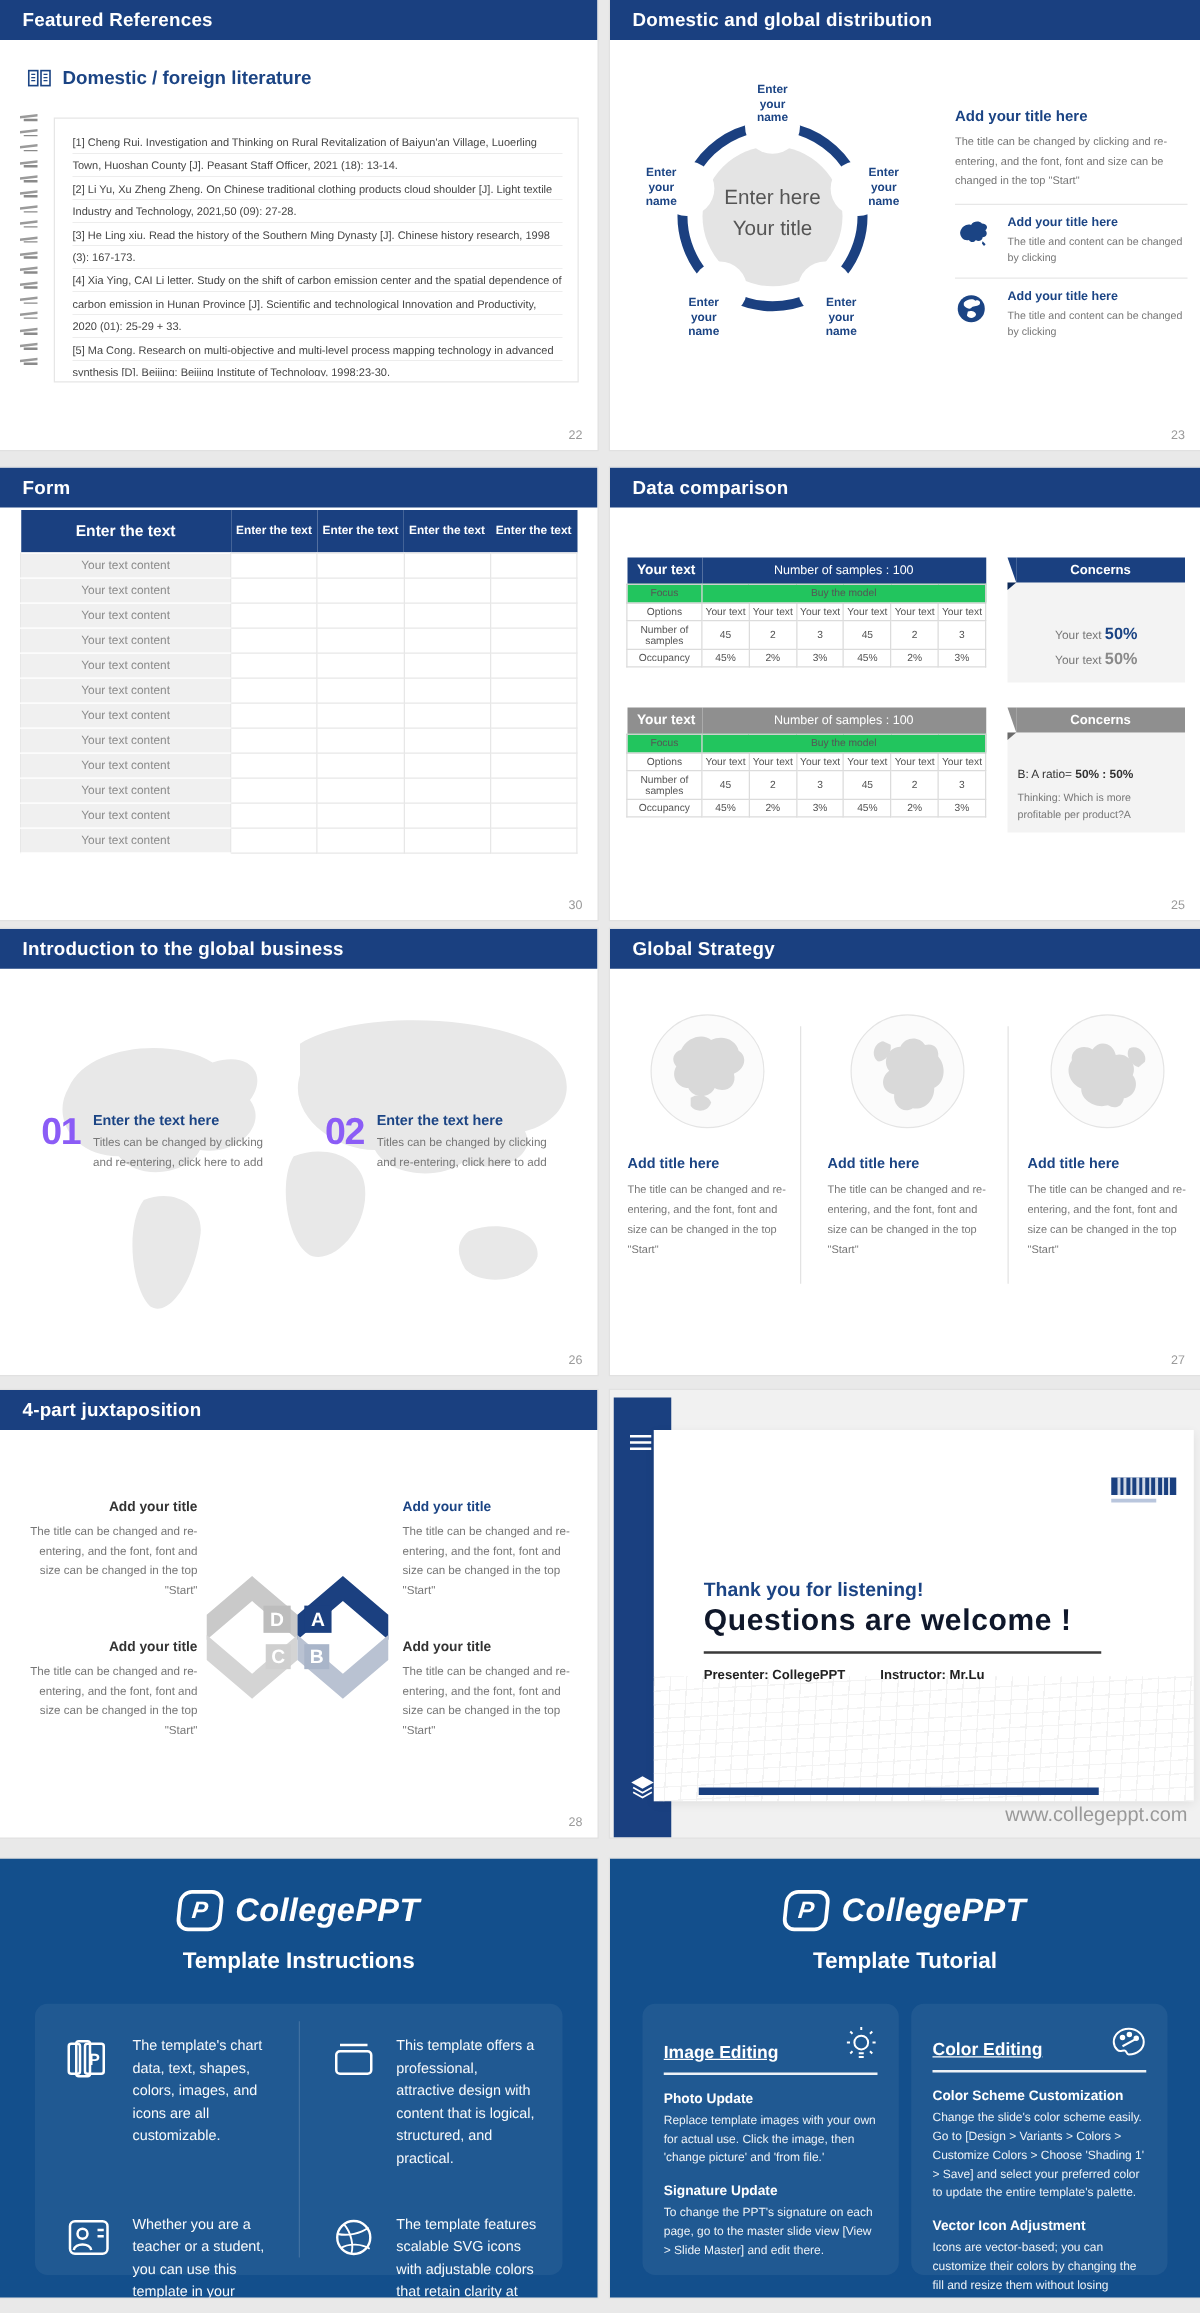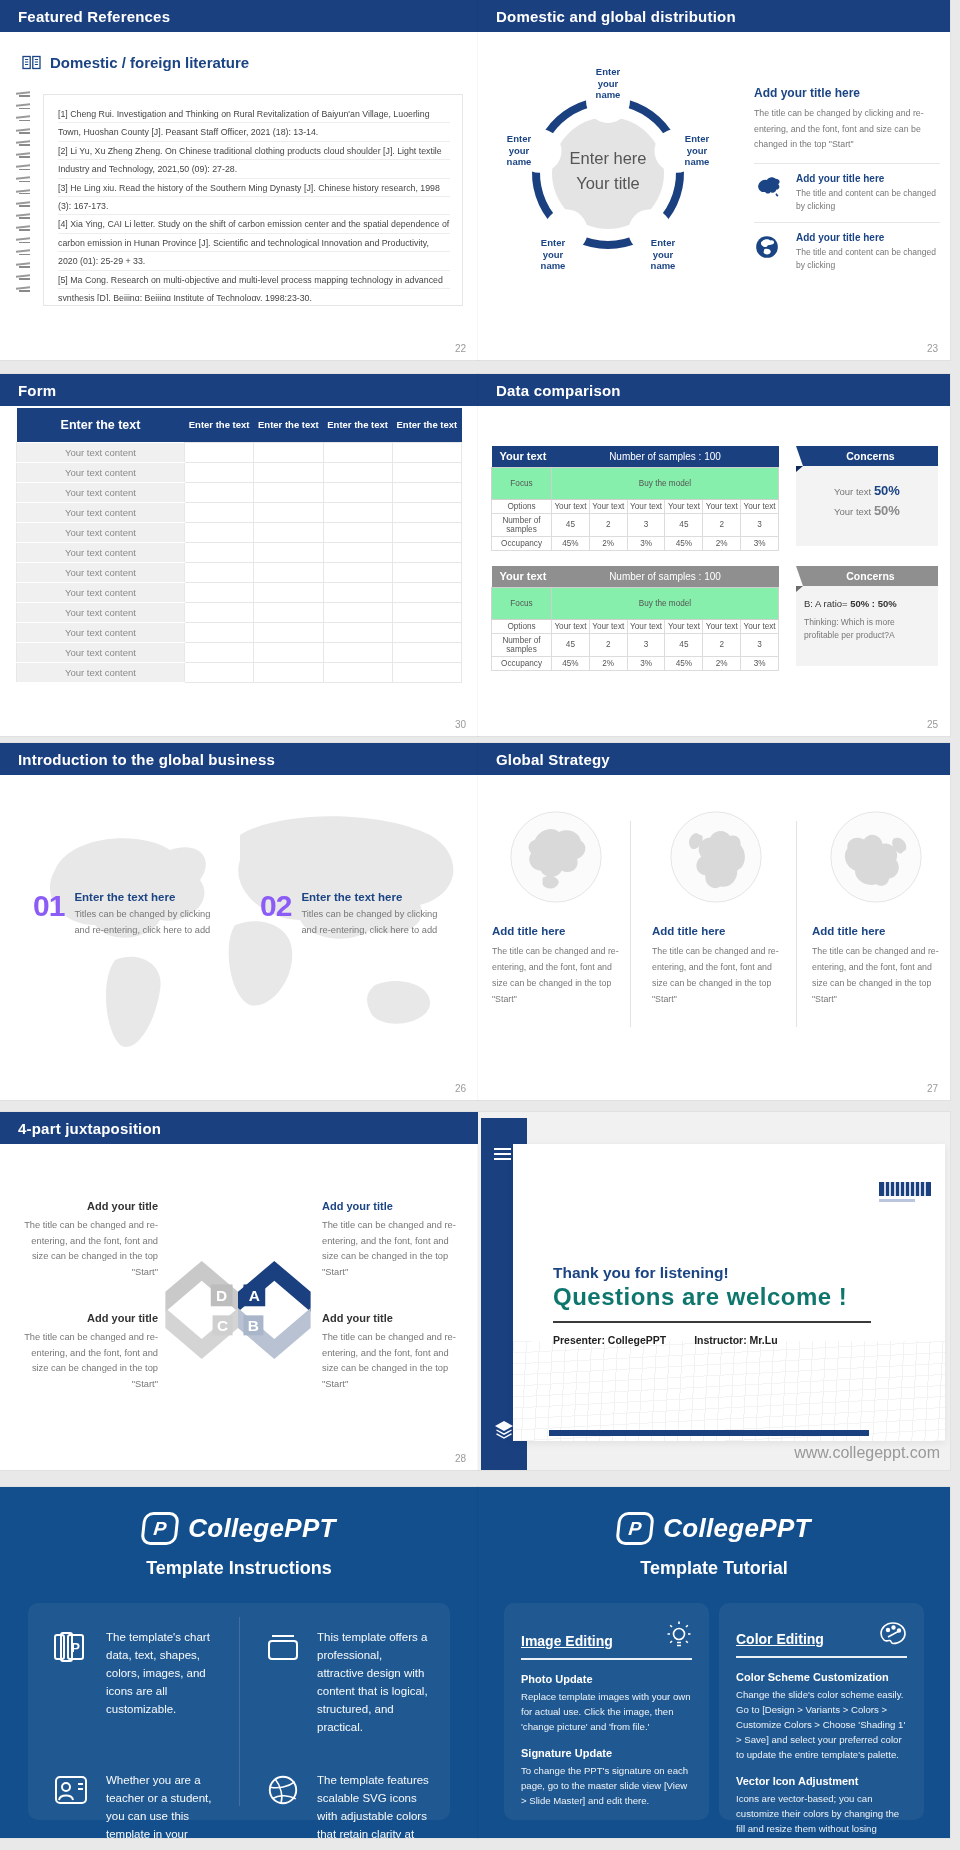--- a/index.html
+++ b/index.html
@@ -1,18 +1,18 @@
 <!DOCTYPE html>
 <html><head>
 <meta charset="utf-8">
 <style>
   * { margin:0; padding:0; box-sizing:border-box; }
   body { font-family:"Liberation Sans", sans-serif; background:#e9e9e9; }
   .page { width:960px; height:1850px; background:#e9e9e9; overflow:hidden; position:relative; }
-  .row { display:flex; }
+  .row { display:flex; gap:10px; }
   .r1{height:360px; margin-bottom:14px}
   .r2{height:362px; margin-bottom:7px}
   .r3{height:357px; margin-bottom:12px}
   .r4{height:358px; margin-bottom:17px}
   .r5{height:351px}
   .col-l{width:478px}
   .col-r{width:472px}
   .slide{position:relative; background:#fff; overflow:hidden; box-shadow:0 0 0 1px rgba(0,0,0,0.03);}
   .sbar{height:32px; background:#1A4080; display:flex; align-items:center; padding-left:18px;}
   .sbar span{color:#fff; font-weight:bold; font-size:15px; letter-spacing:.2px;}
@@ -59,32 +59,32 @@
   .comp-wrap{position:absolute; left:13px; width:288px;}
   .cw1{top:72px;} .cw2{top:192px;}
   .dc{width:100%; border-collapse:collapse; table-layout:fixed; font-size:8.2px; color:#555; text-align:center;}
   .dc td{border:1px solid #dcdcdc; padding:2px 1px;}
   .dc td:first-child{width:60px;}
   .dc .hd td{border:none; color:#fff; height:21px;}
   .dc.navy .hd td{background:#1A4080;}
   .dc.gray .hd td{background:#8F8F8F;}
   .dc .hd .hl{font-weight:bold; font-size:11px; text-align:left; padding-left:8px;}
   .dc .hd .hr{font-size:10px;}
-  .dc .fo td{background:#86efac; height:32px; border-color:#cfcfcf;}
+  .dc .fo td{background:#22c55e; height:15px; border-color:#cfcfcf;}
   .concern{position:absolute; left:318px; width:142px;}
   .cn1{top:72px;} .cn2{top:192px;}
   .c-head{height:20px; color:#fff; font-weight:bold; font-size:10.5px; text-align:center; line-height:20px; position:relative; margin-left:7px;}
   .cn1 .c-head{background:#1A4080;} .cn2 .c-head{background:#8F8F8F;}
   .c-head::before{content:""; position:absolute; left:-7px; top:0; border-top:20px solid inherit;}
   .cn1 .c-head::before{border-top:20px solid #1A4080; border-left:7px solid transparent;}
   .cn2 .c-head::before{border-top:20px solid #8F8F8F; border-left:7px solid transparent;}
   .cn1 .c-head::after,.cn2 .c-head::after{content:""; position:absolute; left:-7px; top:20px; border-right:7px solid transparent;}
   .cn1 .c-head::after{border-top:6px solid #0E2A58;}
   .cn2 .c-head::after{border-top:6px solid #6b6b6b;}
-  .c-body{background:#F3F3F3; padding:12px 8px; height:80px;}
+  .c-body{background:#F3F3F3; padding:28px 8px; height:80px;}
   .cn1 .c-body{text-align:center;}
   .cl{font-size:9.5px; color:#777; margin:5px 0;}
   .cl b{font-size:13px;}
   .cl .v1{color:#1B4484;} .cl .v2{color:#8a8a8a;}
   .cn2 .l1{font-size:9.5px; color:#333;}
   .cn2 .l2{font-size:8.5px; color:#777; margin-top:7px; line-height:13px;}
 
   
   .mapbg{position:absolute; left:0; top:32px; width:478px; height:325px;}
   .gb-item{position:absolute; top:148px; display:flex; gap:10px; z-index:1;}
@@ -122,21 +122,21 @@
   .ty-card{position:absolute; left:35px; top:32px; width:432px; height:297px; background:#fff; box-shadow:0 2px 8px rgba(0,0,0,0.07);}
   .ty-mesh{position:absolute; left:0; bottom:0; width:100%; height:100px; opacity:.45;
     background-image:repeating-linear-gradient(93deg, #e3e3e3 0 1px, transparent 1px 13px),
                      repeating-linear-gradient(-3deg, #e8e8e8 0 1px, transparent 1px 11px);}
   .ty-logo{position:absolute; right:14px; top:38px; width:52px;}
   .ty-logo .lg{height:14px; background:#1A4080;
     background-image:repeating-linear-gradient(90deg, rgba(255,255,255,.8) 0 2px, transparent 2px 5px);
     background-size:80% 2px; background-repeat:repeat-y; background-position:5px 0;}
   .ty-logo .lg-cap{margin-top:3px; height:3px; width:36px; background:#b9c6dd;}
   .ty-h1{position:absolute; left:40px; top:120px; color:#1B4484; font-weight:bold; font-size:15.5px;}
-  .ty-h2{position:absolute; left:40px; top:139px; color:#0f766e; font-weight:800; font-size:24px; letter-spacing:.5px;}
+  .ty-h2{position:absolute; left:40px; top:139px; color:#0f172a; font-weight:800; font-size:24px; letter-spacing:.5px;}
   .ty-rule{position:absolute; left:40px; top:177px; width:318px; height:2px; background:#3a3a3a;}
   .ty-pres{position:absolute; left:40px; top:190px; font-size:10.5px; color:#222; font-weight:bold; display:flex; gap:28px;}
   .ty-bar{position:absolute; left:36px; bottom:5px; width:320px; height:6px; background:#1A4080;}
   .ty-url{position:absolute; right:10px; bottom:8px; font-size:16px; color:#999;}
 
   
   .panel{background:#134F8C; color:#fff;}
   .p-logo{display:flex; justify-content:center; align-items:center; gap:10px; padding-top:25px;}
   .pbox{width:36px; height:33px; border:3px solid #fff; border-radius:10px; transform:skewX(-6deg);
         display:flex; align-items:center; justify-content:center; font-weight:800; font-style:italic; font-size:19px; color:#fff;}

